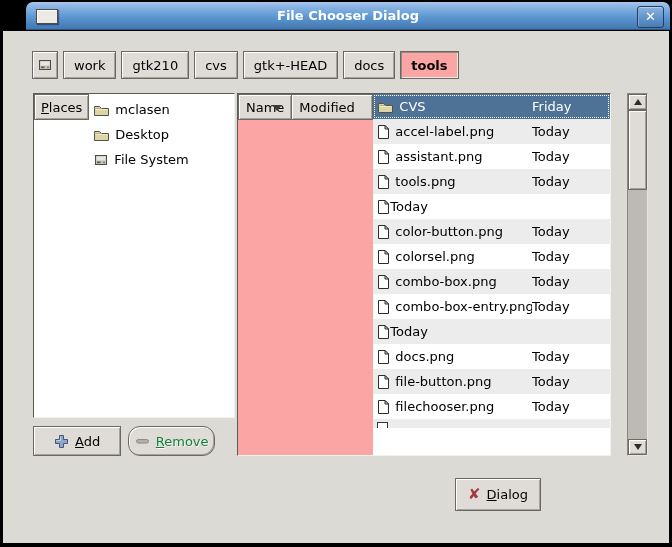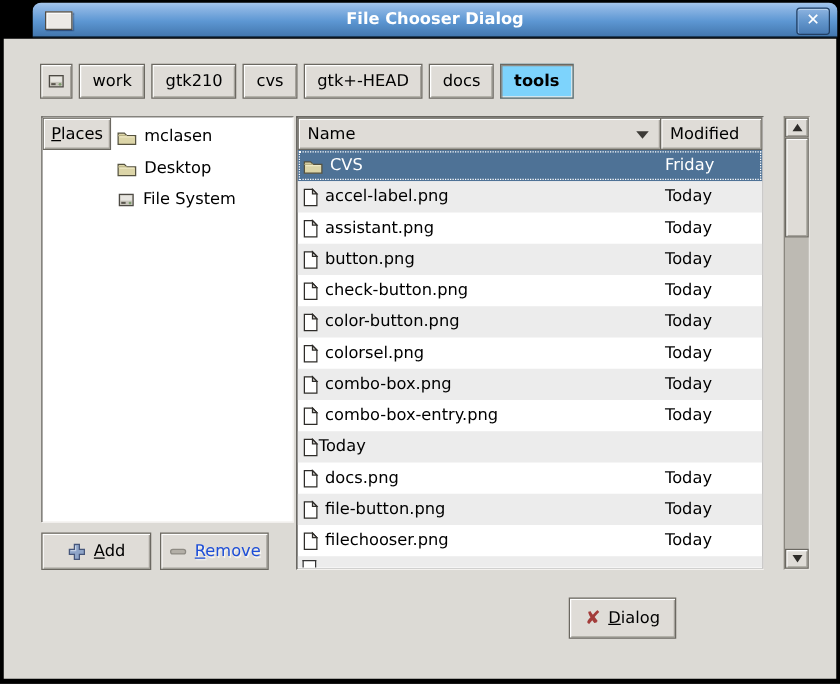--- a/index.html
+++ b/index.html
@@ -32,23 +32,23 @@
     border:1px solid #223f63;box-shadow:inset 0 1px 0 #b6d0ec, inset 1px 0 0 #7fa8d8;
     color:#fff;font-weight:bold;font-size:13px;text-align:center;line-height:20px;cursor:default;}
 
   
   .dialog-body{position:absolute;top:31px;left:3px;right:3px;bottom:4px;background:var(--dialog-bg);}
 
   
   .gtk-btn{background:#dfdcd7;border:1px solid #6b6861;
     box-shadow:inset 1px 1px 0 #fff, inset -1px -1px 0 var(--bevel-mid);
     display:flex;align-items:center;justify-content:center;cursor:default;white-space:nowrap;}
-  .gtk-btn.active{background:#7dd3fc;font-weight:bold;
+  .gtk-btn.active{background:#fca5a5;font-weight:bold;
     box-shadow:inset 1px 1px 0 #8f8c85, inset -1px -1px 0 #ecebe8;}
-  .gtk-btn.disabled{color:#1d4ed8;text-shadow:1px 1px 0 #f5f4f1;}
+  .gtk-btn.disabled{color:#15803d;text-shadow:1px 1px 0 #f5f4f1;border-radius:12px;}
 
   
   .pathbar{position:absolute;left:29px;top:20px;display:flex;gap:5px;height:28px;}
   .path-btn{padding:0 10px;height:28px;}
   .path-btn.icon-only{padding:0 4px;}
 
   
   .places-pane{position:absolute;left:30px;top:62px;width:202px;height:325px;
     background:#fff;border:1px solid;border-color:#5f5c56 #f4f2ef #f4f2ef #5f5c56;
     display:flex;flex-direction:row;overflow:hidden;}
@@ -57,22 +57,22 @@
     display:flex;align-items:center;padding:0 6px;}
   .places-items{flex:1;background:#fff;padding-top:3px;}
   .place-item{height:25px;display:flex;align-items:center;gap:5px;padding-left:4px;}
 
   .left-buttons{position:absolute;left:30px;top:395px;width:182px;display:flex;gap:7px;}
   .left-buttons .gtk-btn{height:30px;gap:6px;}
   .add-btn{width:100px;}
   .remove-btn{width:98px;}
 
   .list-pane{position:absolute;left:234px;top:62px;width:374px;height:363px;
-    background:#737373;border:1px solid;border-color:#5f5c56 #f4f2ef #f4f2ef #5f5c56;
-    display:flex;flex-direction:column;overflow:hidden;}
+    background:#fca5a5;border:1px solid;border-color:#5f5c56 #f4f2ef #f4f2ef #5f5c56;
+    display:flex;flex-direction:row;overflow:hidden;}
   .list-header{display:flex;height:26px;flex:none;}
   .col-header{background:#dfdcd7;border:1px solid #6b6861;
     box-shadow:inset 1px 1px 0 #fff, inset -1px -1px 0 var(--bevel-mid);
     display:flex;align-items:center;padding:0 7px;position:relative;}
   .col-header.name{flex:1;}
   .col-header.modified{width:82px;margin-left:-1px;}
   .sort-arrow{position:absolute;right:9px;top:10px;width:0;height:0;
     border-left:5px solid transparent;border-right:5px solid transparent;border-top:6px solid #3c3a36;}
 
   .rows{flex:1;overflow:hidden;background:#fff;}
@@ -257,31 +257,30 @@
     <span class="cell-name">assistant.png</span>
     <span class="cell-modified">Today</span>
   </div>
           <div class="file-row alt">
     <span class="icon-slot">
               <svg width="13" height="16" viewBox="0 0 13 16">
     <path d="M1.5 1.5 h6.5 l3.5 3.5 v9.5 h-10 z" fill="#ffffff" stroke="#2e2c29"></path>
     <path d="M8 1.5 v3.5 h3.5 z" fill="#d8d6d1" stroke="#2e2c29"></path>
   </svg>
             </span>
-    <span class="cell-name">button.png</span>
-    <span class="cell-modified">Today</span>
-  </div>
-          <div class="file-row">
-    <span class="icon-slot">
-              <svg width="13" height="16" viewBox="0 0 13 16">
-    <path d="M1.5 1.5 h6.5 l3.5 3.5 v9.5 h-10 z" fill="#ffffff" stroke="#2e2c29"></path>
-    <path d="M8 1.5 v3.5 h3.5 z" fill="#d8d6d1" stroke="#2e2c29"></path>
-  </svg>
-            </span>
-    <span class="cell-name">check-button.png</span>
+    <span class="cell-name">tools.png</span>
+    <span class="cell-modified">Today</span>
+  </div>
+          <div class="file-row">
+    <span class="icon-slot">
+              <svg width="13" height="16" viewBox="0 0 13 16">
+    <path d="M1.5 1.5 h6.5 l3.5 3.5 v9.5 h-10 z" fill="#ffffff" stroke="#2e2c29"></path>
+    <path d="M8 1.5 v3.5 h3.5 z" fill="#d8d6d1" stroke="#2e2c29"></path>
+  </svg>
+            </span>
     <span class="cell-modified">Today</span>
   </div>
           <div class="file-row alt">
     <span class="icon-slot">
               <svg width="13" height="16" viewBox="0 0 13 16">
     <path d="M1.5 1.5 h6.5 l3.5 3.5 v9.5 h-10 z" fill="#ffffff" stroke="#2e2c29"></path>
     <path d="M8 1.5 v3.5 h3.5 z" fill="#d8d6d1" stroke="#2e2c29"></path>
   </svg>
             </span>
     <span class="cell-name">color-button.png</span>

